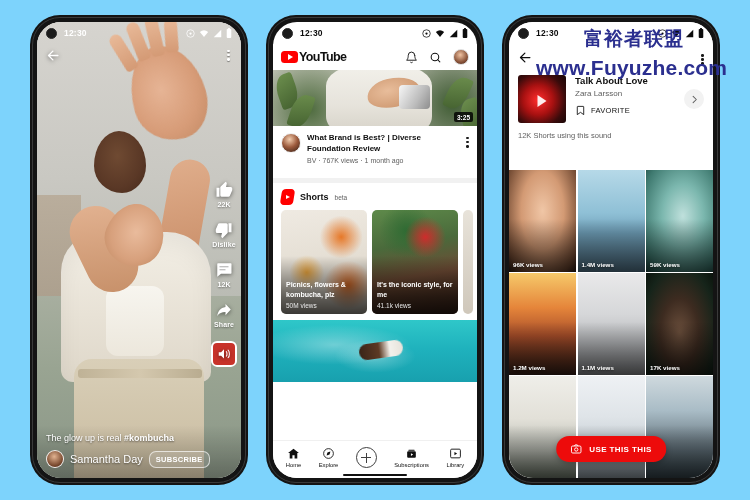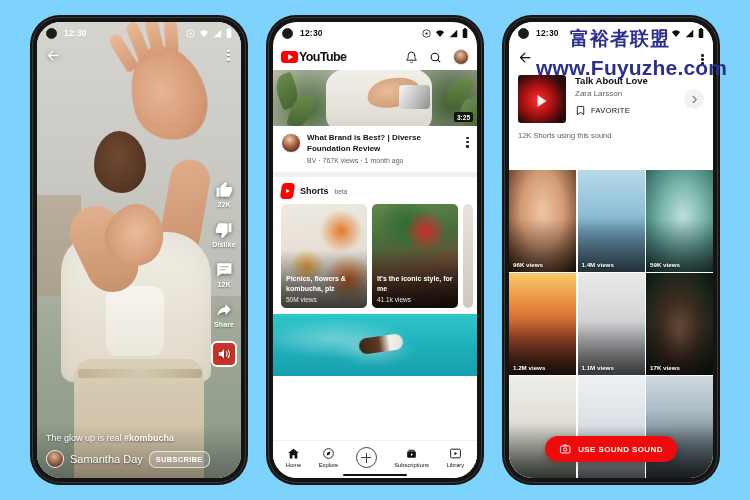--- a/index.html
+++ b/index.html
@@ -259,21 +259,21 @@
     background: linear-gradient(160deg,#6d8f4e,#43602f);
     border-radius: 60% 10% 60% 10%;
   }
   .yt-dur {
     position:absolute; right:4px; bottom:4px;
     background: rgba(0,0,0,.82); color:#fff;
     font-size:6.5px; font-weight:bold;
     padding:1.5px 3px; border-radius:2px;
   }
 
-  .yt-meta { display:flex; gap:6px; padding:7px 8px 8px; background:#fff; }
+  .yt-meta { display:flex; gap:6px; padding:7px 8px 14px; background:#fff; }
   .yt-ch {
     width:20px;height:20px;border-radius:50%;flex:0 0 auto;
     background: radial-gradient(circle at 42% 30%, #f2cdae 0%, #9c5a3c 48%, #2e1b12 100%);
     border:1px solid #efefef;
   }
   .yt-mtext { flex:1 1 auto; min-width:0; }
   .yt-title { font-size:8px; font-weight:bold; color:#0f0f0f; line-height:1.32; }
   .yt-sub { font-size:7px; color:#606060; margin-top:3px; }
   .yt-divider { height:5px; background:#f1f1f1; }
 
@@ -424,21 +424,21 @@
     border-radius:22px; padding:7px 14px;
     display:flex; align-items:center; gap:7px;
     font-size:8px; font-weight:bold; letter-spacing:.4px;
     z-index:20; white-space:nowrap;
     box-shadow:0 2px 6px rgba(0,0,0,.25);
   }
 
   
   .wm { position:absolute; z-index:60; pointer-events:none; font-weight:bold; }
   .wm-cn {
-    left: 570px; top: 26px;
+    left: 584px; top: 26px;
     font-size: 19px; color:#2b2f8f; letter-spacing:1px;
   }
   .wm-url {
     left: 536px; top: 56px;
     font-size: 21px; color:#2b2f8f; letter-spacing:.2px;
   }
 </style>
 </head>
 <body>
 
@@ -785,21 +785,21 @@
             <div class="gcell-grad"></div>
           </div>
       </div>
 
       <div class="use-sound">
         <svg width="12" height="12" viewBox="0 0 24 24" fill="none" stroke="#fff" stroke-width="1.9" stroke-linejoin="round">
             <rect x="2.5" y="6" width="19" height="14" rx="2.5"></rect>
             <circle cx="12" cy="13" r="3.3"></circle>
             <path d="M8.5 6l1.3-2.2h4.4L15.5 6"></path>
           </svg>
-        <span>USE SOUND SOUND</span>
+        <span>USE THIS THIS</span>
       </div>
 
     </div>
   </div>
 
   <div class="wm wm-cn">富裕者联盟</div>
   <div class="wm wm-url">www.Fuyuzhe.com</div>
 
 </div>
 

